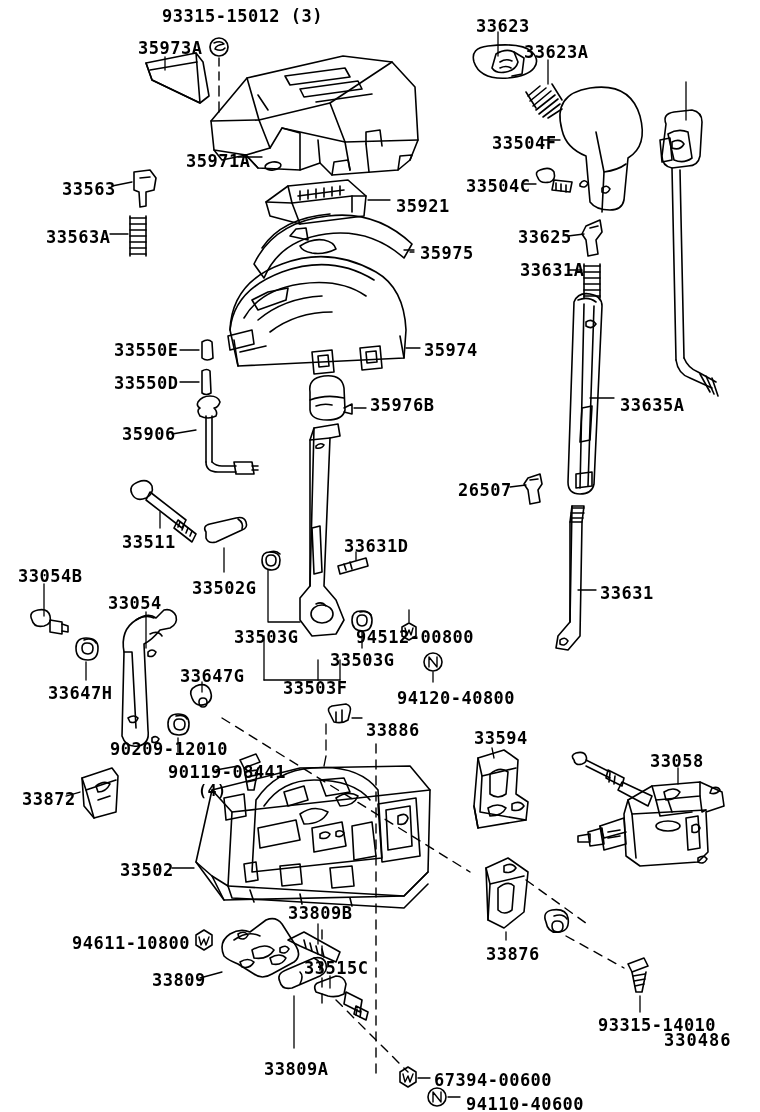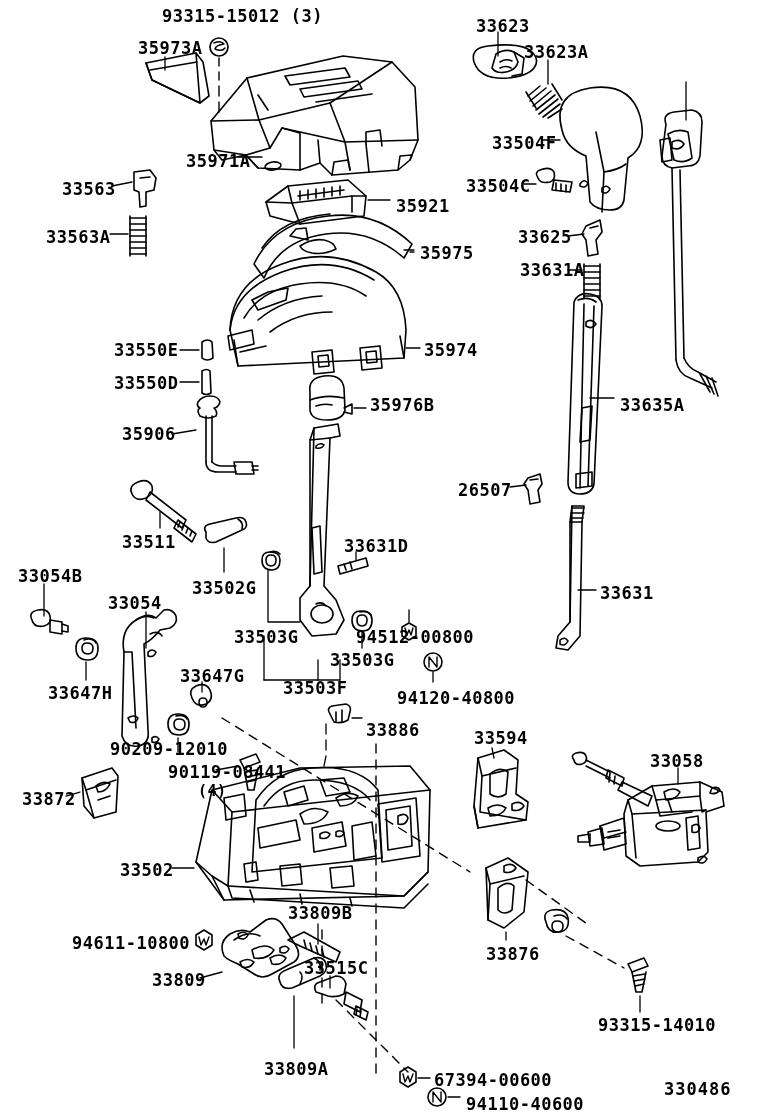--- a/index.html
+++ b/index.html
@@ -555,15 +555,15 @@
   <div class="lbl" style="left:476px;top:18px;">33623</div>
   <div class="lbl" style="left:524px;top:44px;">33623A</div>
   <div class="lbl" style="left:492px;top:135px;">33504F</div>
   <div class="lbl" style="left:466px;top:178px;">33504C</div>
   <div class="lbl" style="left:518px;top:229px;">33625</div>
   <div class="lbl" style="left:520px;top:262px;">33631A</div>
   <div class="lbl" style="left:620px;top:397px;">33635A</div>
   <div class="lbl" style="left:458px;top:482px;">26507</div>
   <div class="lbl" style="left:600px;top:585px;">33631</div>
 
-  <div class="lbl dwg" style="left:664px;top:1081px;">330486</div>
+  <div class="lbl dwg" style="left:664px;top:1032px;">330486</div>
 
 </div>
 
 </body></html>

